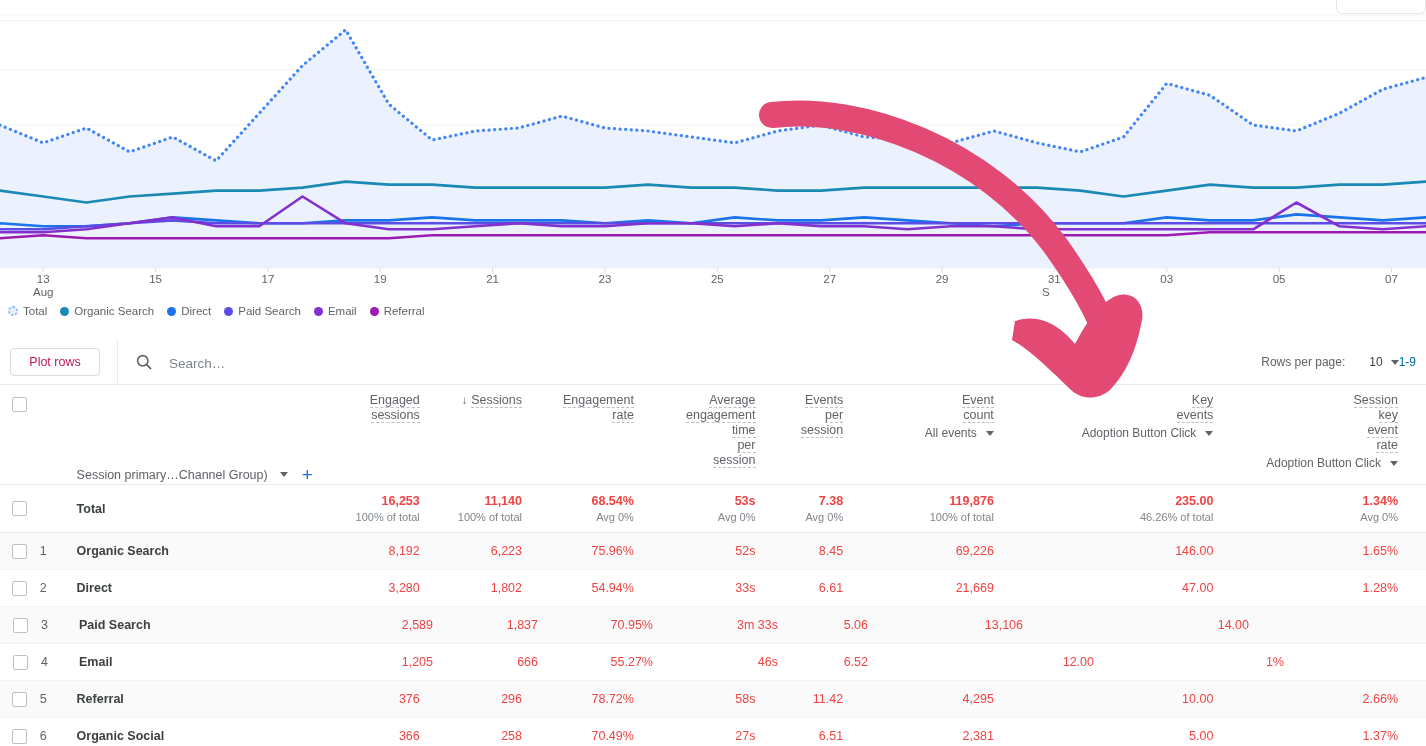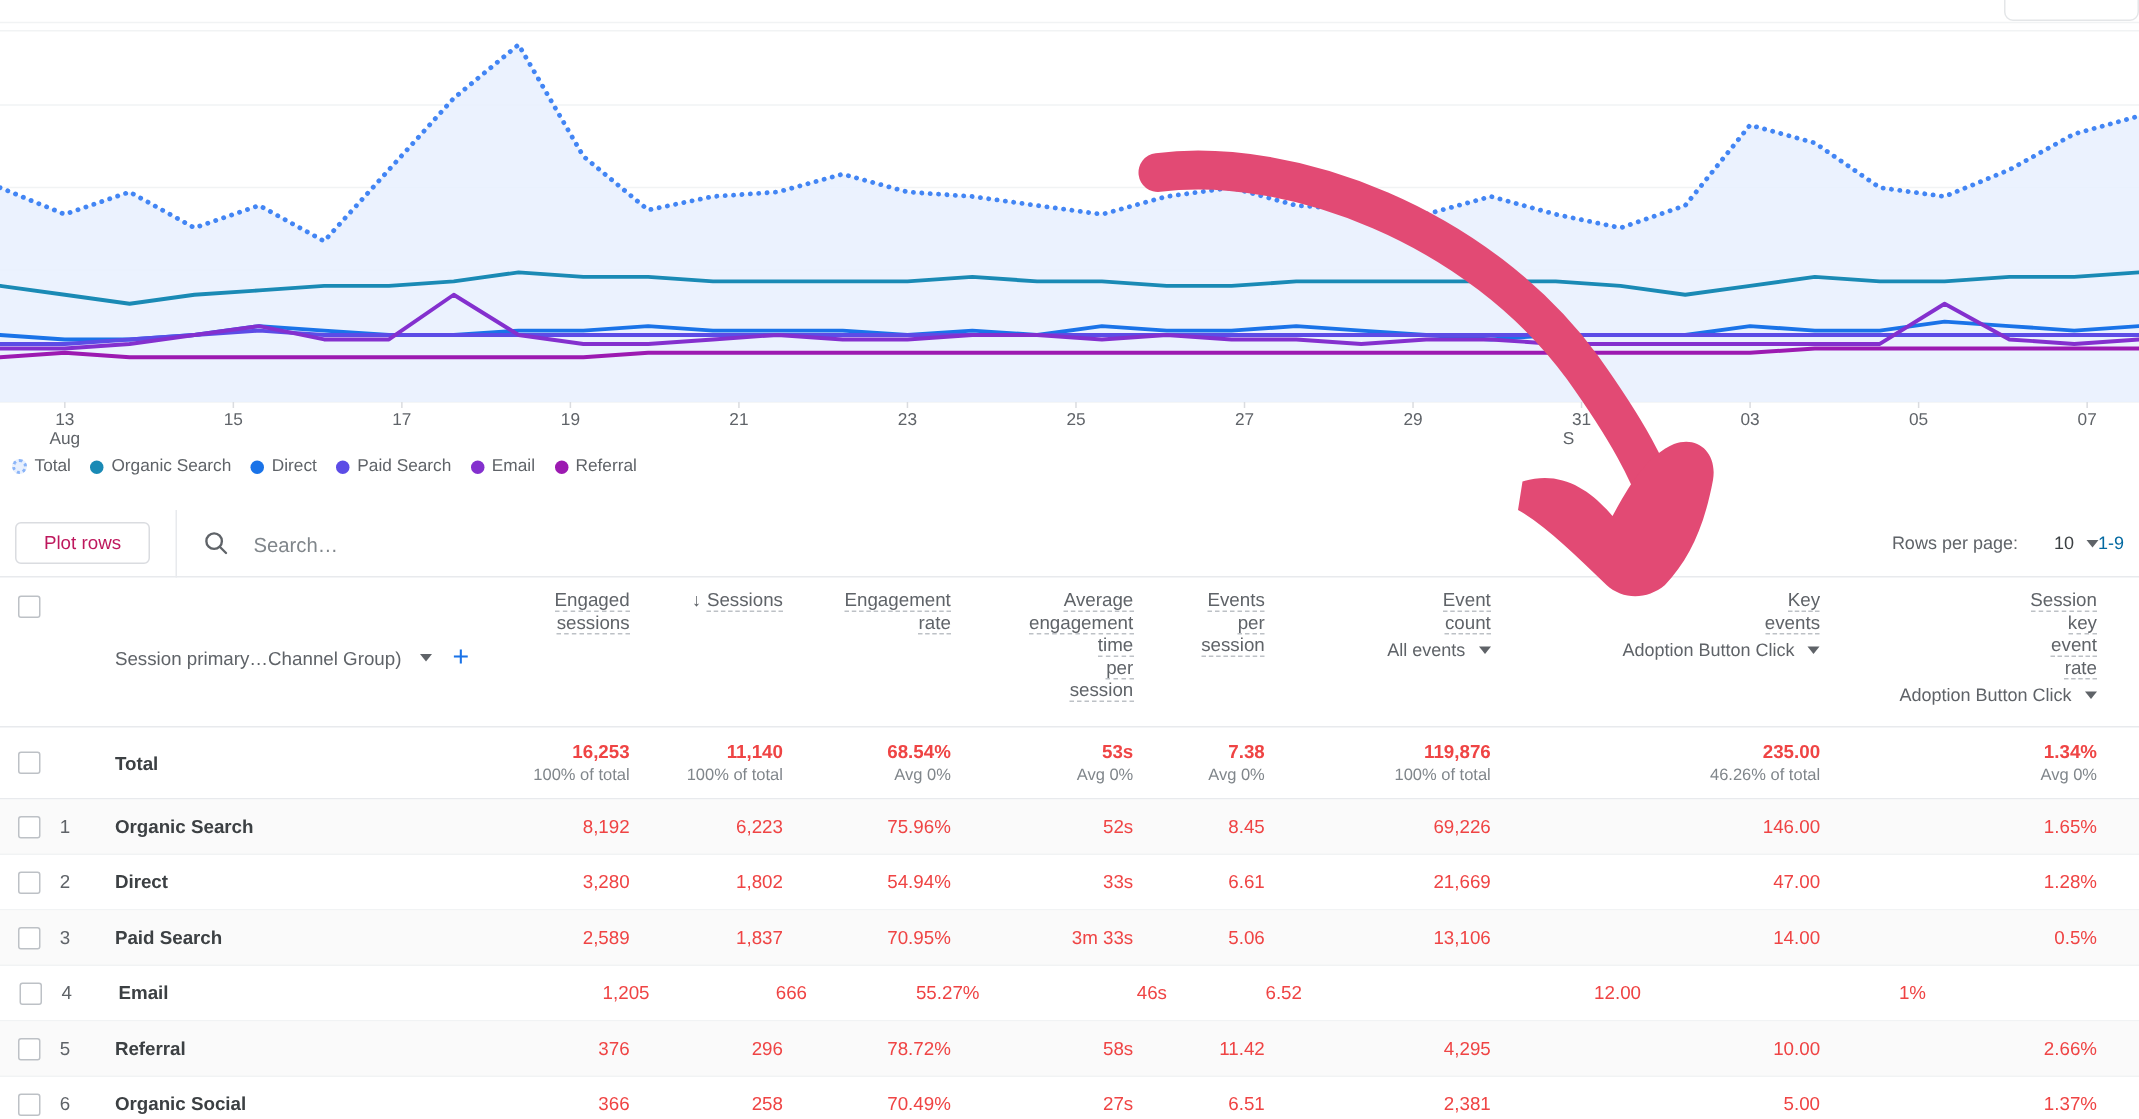--- a/index.html
+++ b/index.html
@@ -89,21 +89,21 @@
 
   .c-check { width: 41px; display:flex; align-items:flex-start; justify-content:center; padding-top: 12px; }
   .hdr-row .c-check { padding-top: 11px; }
   .data-row .c-check, .total-row .c-check { align-items:center; padding-top:0; }
   .checkbox {
     width: 15px; height: 15px; border: 1.5px solid #bdc1c6; border-radius: 2px; background:#fff;
     cursor: pointer;
   }
   .c-idx { width: 38px; font-size: 12.5px; color:#5f6368; display:flex; align-items:center; }
   .c-dim { width: 263px; display:flex; align-items:center; }
-  .hdr-row .c-dim { align-items: center; padding-top: 7px; }
+  .hdr-row .c-dim { align-items: flex-end; padding-top: 7px; }
   .dim-name { font-size: 12.5px; color:#3c4043; font-weight:bold; }
   .dim-hdr { font-size: 12.5px; color:#5f6368; display:flex; align-items:center; }
   .dim-hdr .caret { margin-left:12px; }
   .plus { color:#1a73e8; font-size:19px; margin-left:14px; line-height:1; cursor:pointer; }
   .total-label { font-size:12.5px; color:#3c4043; font-weight:bold; }
 
   .metric {
     display:flex; flex-direction:column; align-items:flex-end;
     padding-right: 14px; justify-content:center;
   }
@@ -423,23 +423,20 @@
         </div>
         <div class="metric m-evpersess">
           <div class="m-val">5.06</div>
         </div>
         <div class="metric m-evcount">
           <div class="m-val">13,106</div>
         </div>
         <div class="metric m-keyev">
           <div class="m-val">14.00</div>
         </div>
-        <div class="metric m-keyevrate">
-          <div class="m-val">0.5%</div>
-        </div>
         <div class="metric m-extra"></div>
       </div>
       <div class="row data-row">
         <div class="c-check">
           <div class="checkbox"></div>
         </div>
         <div class="c-idx">4</div>
         <div class="c-dim">
           <span class="dim-name">Email</span>
         </div>

